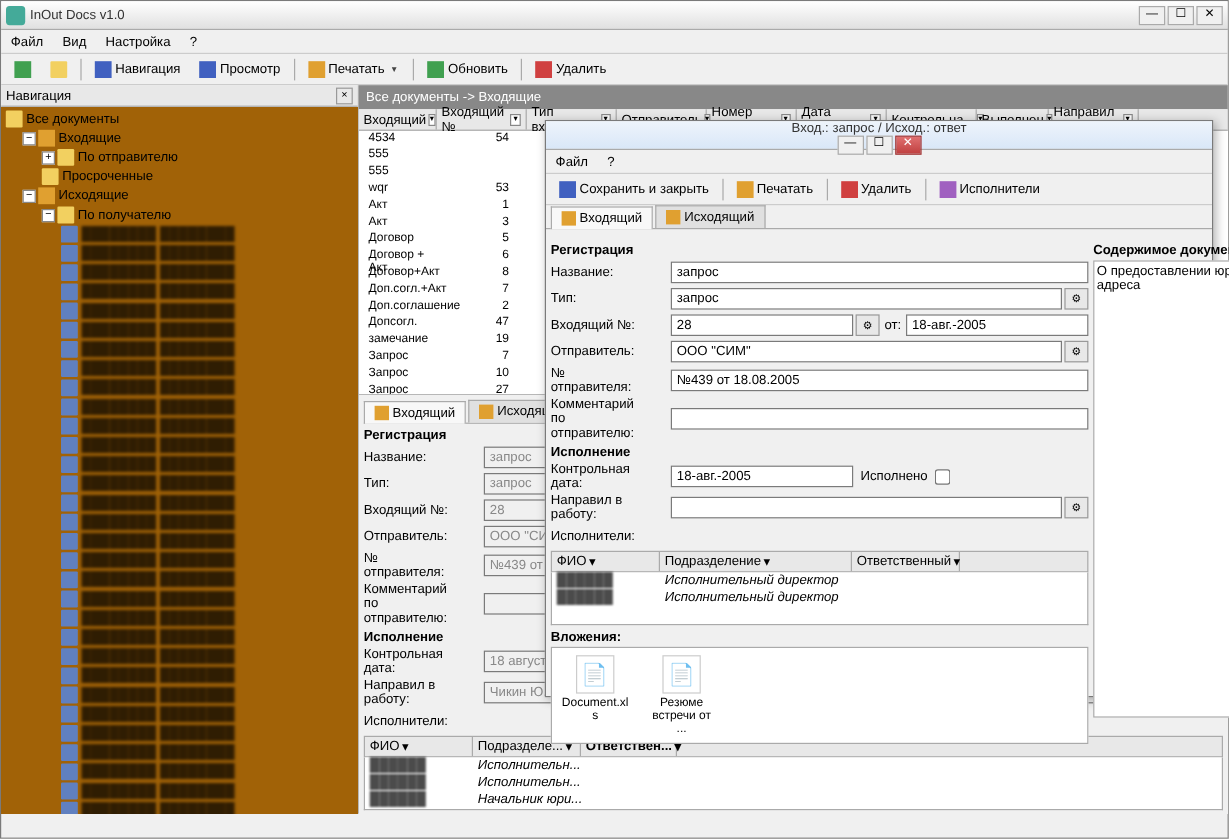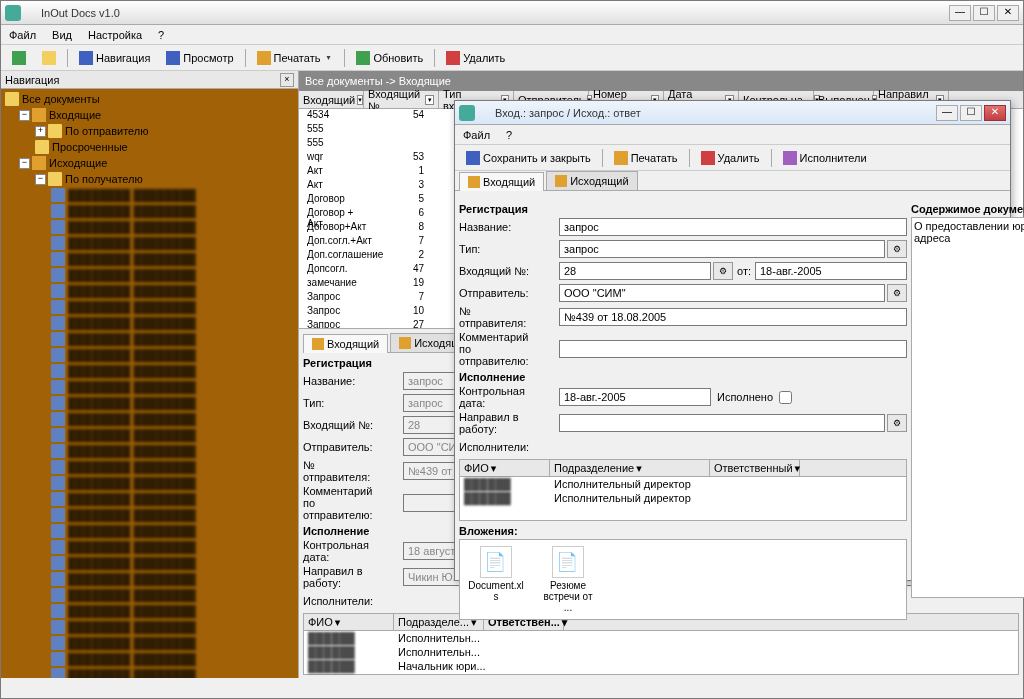--- a/index.html
+++ b/index.html
@@ -1,21 +1,21 @@
 <!DOCTYPE html>
 <html><head>
 <meta charset="utf-8">
 <style>
 * { box-sizing: border-box; margin: 0; padding: 0; font-family: Tahoma, sans-serif; font-size: 11px; }
 body { background: #d4d0c8; width: 1024px; height: 699px; overflow: hidden; position: relative; }
 
 .window { position: absolute; background: #f0f0f0; border: 1px solid #7a7a7a; box-shadow: 2px 2px 8px rgba(0,0,0,0.3); }
 .main-window { left: 0; top: 0; width: 1024px; height: 699px; }
 
-.titlebar { height: 24px; background: linear-gradient(#fff, #e0e0e0); border-bottom: 1px solid #aaa; display: flex; align-items: center; padding: 0 4px; gap: 16px; }
+.titlebar { height: 24px; background: linear-gradient(#fff, #e0e0e0); border-bottom: 1px solid #aaa; display: flex; align-items: center; padding: 0 4px; }
 .titlebar .app-icon { width: 16px; height: 16px; background: #4a9; border-radius: 3px; margin-right: 4px; }
 .titlebar .title { flex: 1; color: #333; }
 .titlebar .win-controls { display: flex; gap: 2px; }
 .titlebar .win-btn { width: 22px; height: 16px; border: 1px solid #aaa; background: #f0f0f0; text-align: center; line-height: 12px; cursor: pointer; font-size: 10px; }
 
 .menubar { height: 20px; background: #f0f0f0; display: flex; align-items: center; padding: 0 4px; gap: 8px; border-bottom: 1px solid #ccc; }
 .menubar span { padding: 2px 4px; cursor: pointer; }
 
 .toolbar { height: 26px; background: #f0f0f0; display: flex; align-items: center; padding: 0 4px; gap: 2px; border-bottom: 1px solid #ccc; }
 .tb-btn { display: flex; align-items: center; padding: 2px 6px; border: 1px solid transparent; cursor: pointer; gap: 3px; height: 22px; }
@@ -58,27 +58,27 @@
 .section-title { font-weight: bold; margin: 4px 0 2px; }
 .form-row { display: flex; align-items: center; margin: 2px 0; min-height: 20px; }
 .form-label { width: 100px; text-align: left; padding-right: 20px; }
 .form-input { flex: 1; background: #fff; border: 1px solid #7a7a7a; padding: 2px 4px; height: 18px; }
 .form-input.ro { background: #f0f0f0; color: #888; }
 .small-btn { width: 20px; height: 18px; border: 1px solid #999; background: #e8e8e8; margin-left: 2px; cursor: pointer; font-size: 9px; }
 
 .inner-grid-header { display: flex; background: #e8e8e8; border: 1px solid #aaa; height: 18px; }
 .inner-grid-header .col { border-right: 1px solid #aaa; padding: 2px 4px; font-size: 10px; display: flex; align-items: center; gap: 2px; }
 .inner-grid-body { background: #fff; border: 1px solid #aaa; border-top: none; min-height: 44px; }
-.inner-grid-row { display: flex; padding: 1px 4px; font-size: 10px; }
+.inner-grid-row { display: flex; padding: 1px 4px; font-size: 10px; font-style: italic; }
 
 .statusbar { height: 20px; background: #e8e8e8; border-top: 1px solid #aaa; display: flex; align-items: center; padding: 0 6px; }
 
 
 .dialog { left: 454px; top: 100px; width: 557px; height: 481px; background: #f0f0f0; }
-.dialog .titlebar { background: linear-gradient(#eef4fb, #d9e7f8); }
+.dialog .titlebar { background: linear-gradient(#eef4fb, #d9e7f8); flex-direction: column; }
 .dialog .titlebar .win-btn.close { background: linear-gradient(#e07070, #c04040); color: #fff; border-color: #a03030; }
 .dialog-body { display: flex; height: calc(100% - 72px); padding: 4px; gap: 4px; }
 .dialog-left { flex: 1; }
 .dialog-right { width: 200px; display: flex; flex-direction: column; }
 .dialog-right textarea { flex: 1; border: 1px solid #aaa; background: #fff; padding: 2px; resize: none; font-family: inherit; font-size: 11px; }
 
 .attach-area { background: #fff; border: 1px solid #aaa; min-height: 60px; display: flex; gap: 12px; padding: 6px; }
 .attach { display: flex; flex-direction: column; align-items: center; width: 60px; cursor: pointer; }
 .attach .ficon { width: 32px; height: 32px; border: 1px solid #ccc; background: #fff; display: flex; align-items: center; justify-content: center; font-size: 18px; }
 .attach .fname { font-size: 10px; text-align: center; margin-top: 2px; word-break: break-word; }

